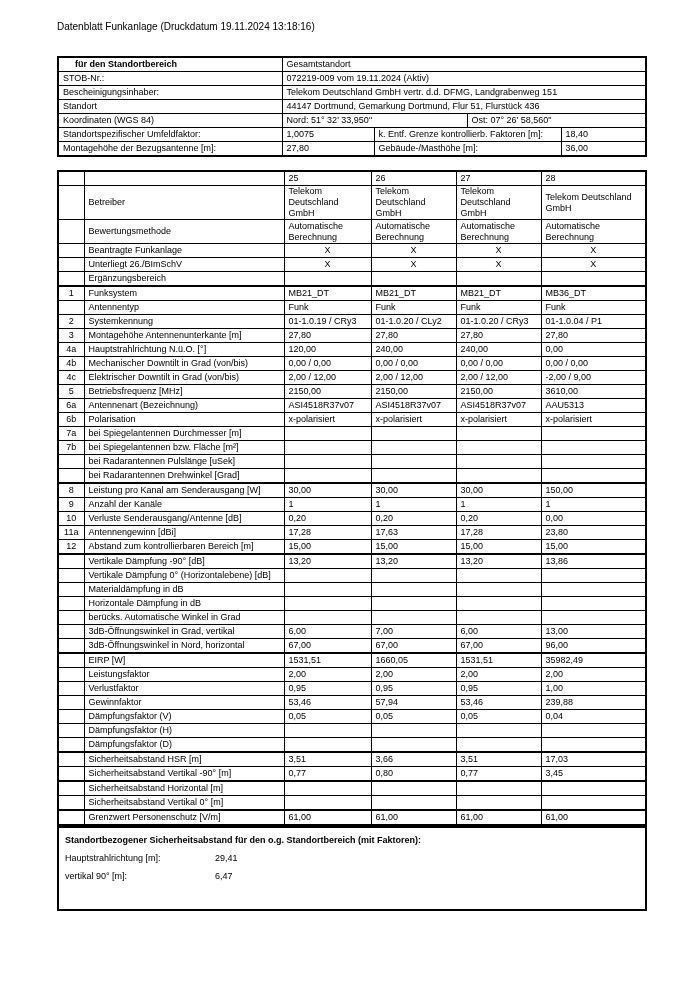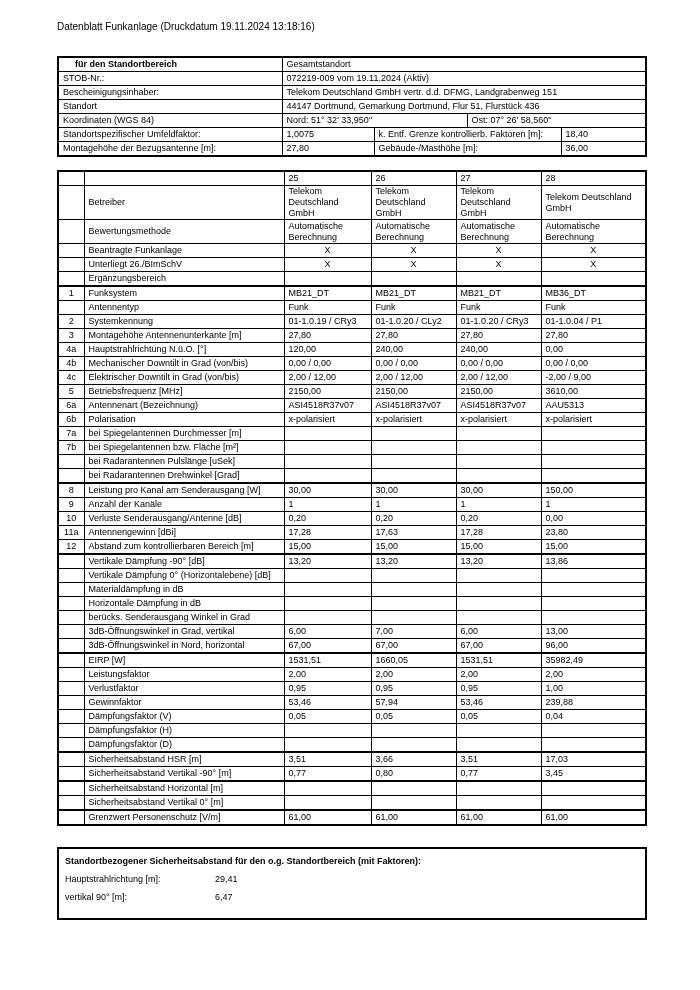--- a/index.html
+++ b/index.html
@@ -19,22 +19,22 @@
     vertical-align:middle;overflow:hidden;white-space:nowrap;
   }
   .bold{font-weight:bold;padding-left:16px;}
   .main-gap{height:13px;}
   .num{text-align:center;padding:0 1px;}
   .hdr{text-align:left;}
   .center{text-align:center;}
   td.wrap{white-space:normal;height:23px;line-height:11px;}
   tr.thick-top td{border-top:2px solid #000;}
   .footer-box{
-    border:2px solid #000;margin-top:21px;width:576px;
-    padding:5px 5px 8px 5px;
+    border:2px solid #000;margin-top:0;width:576px;
+    padding:5px 5px 20px 5px;
   }
   .footer-title{font-weight:bold;margin:2px 0 8px 1px;}
   .footer-row{margin:0 0 8px 1px;display:flex;}
   .footer-row .flabel{width:150px;}
 </style>
 </head>
 <body>
 
 <div class="doc">
 
@@ -324,21 +324,21 @@
         <tr>
           <td class="num"></td>
           <td>Horizontale Dämpfung in dB</td>
           <td></td>
           <td></td>
           <td></td>
           <td></td>
         </tr>
         <tr>
           <td class="num"></td>
-          <td>berücks. Senderausgang Winkel in Grad</td>
+          <td>berücks. Automatische Winkel in Grad</td>
           <td></td>
           <td></td>
           <td></td>
           <td></td>
         </tr>
         <tr>
           <td class="num"></td>
           <td>3dB-Öffnungswinkel in Grad, vertikal</td>
           <td>6,00</td>
           <td>7,00</td>

